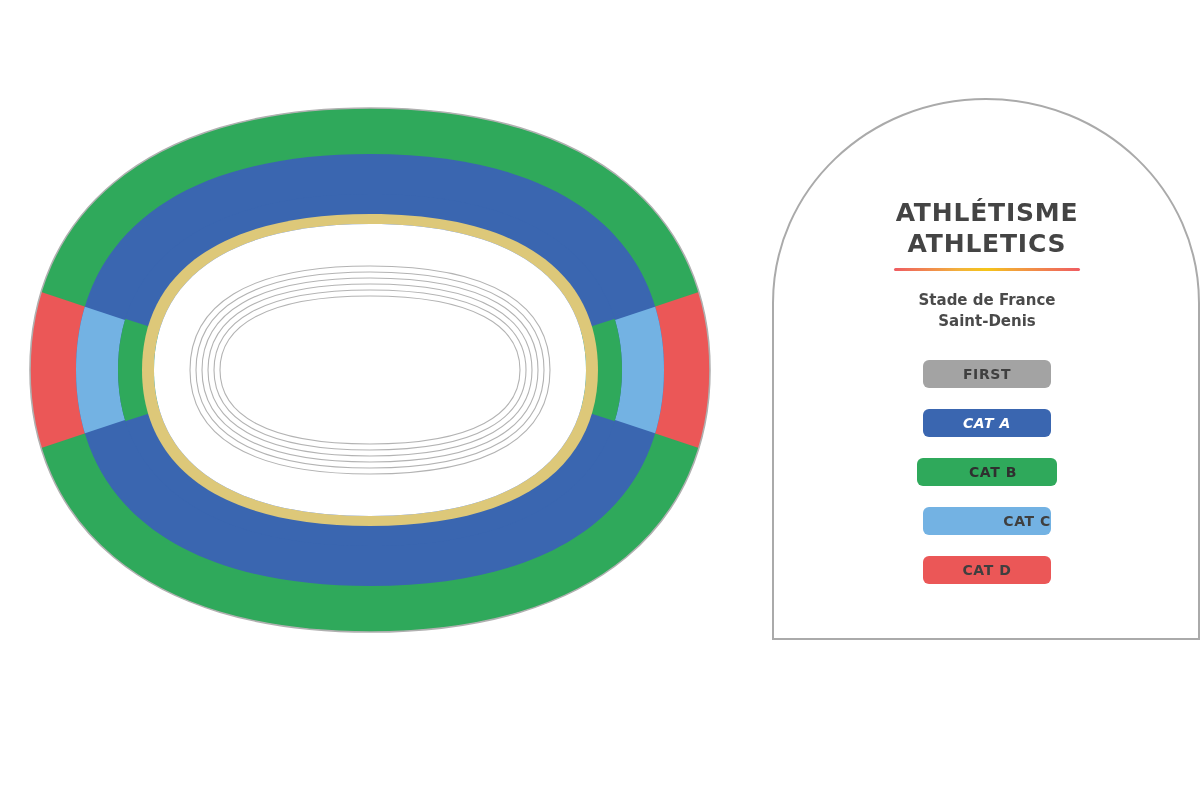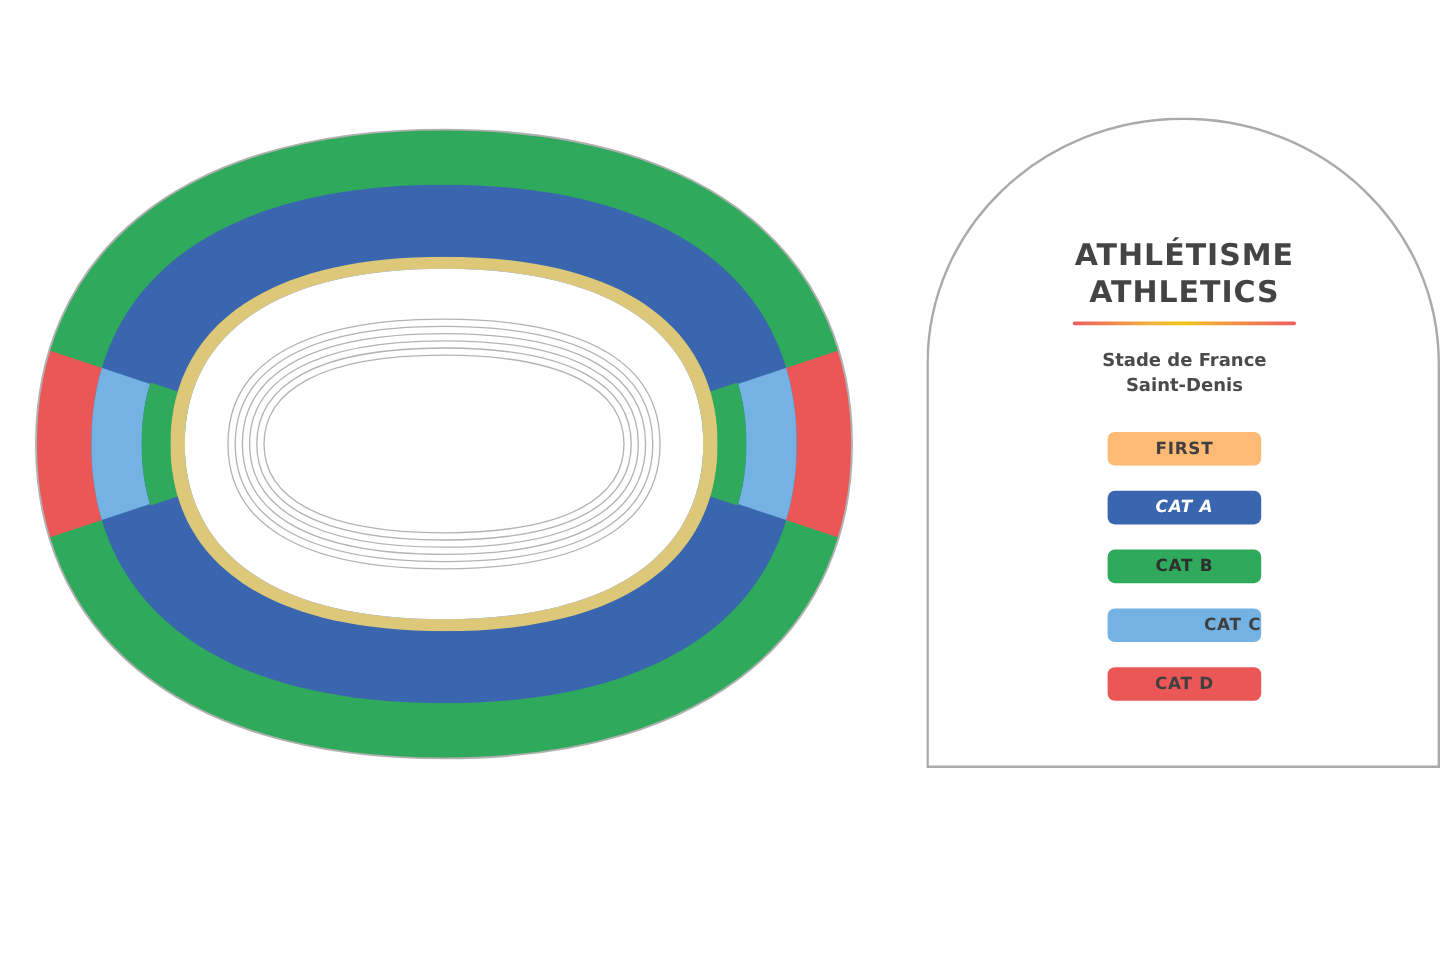--- a/index.html
+++ b/index.html
@@ -260,27 +260,27 @@
       </div>
 
       <div class="legend-divider" style="background: linear-gradient(90deg, rgb(239, 92, 98) 0%, rgb(242, 178, 60) 35%, rgb(245, 197, 24) 50%, rgb(242, 160, 60) 65%, rgb(239, 92, 98) 100%);"></div>
 
       <div class="legend-venue">
         <div>Stade de France</div>
         <div>Saint-Denis</div>
       </div>
 
       <div class="legend-list">
-        <div class="legend-item" style="background: #fdba74; color: rgb(63, 63, 63);">
+        <div class="legend-item" style="background: #a3a3a3; color: rgb(63, 63, 63);">
           <span>FIRST</span>
         </div>
         <div class="legend-item" style="background: rgb(58, 102, 176); color: rgb(255, 255, 255); font-style: italic;">
           <span>CAT A</span>
         </div>
-        <div class="legend-item" style="background: rgb(47, 169, 91); color: rgb(47, 47, 47);">
+        <div class="legend-item" style="background: rgb(47, 169, 91); color: rgb(47, 47, 47); padding-left: 12px;">
           <span>CAT B</span>
         </div>
         <div class="legend-item" style="background: rgb(115, 178, 227); color: rgb(63, 63, 63); justify-content: flex-end;">
           <span>CAT C</span>
         </div>
         <div class="legend-item" style="background: rgb(235, 87, 87); color: rgb(63, 63, 63);">
           <span>CAT D</span>
         </div>
       </div>
 

